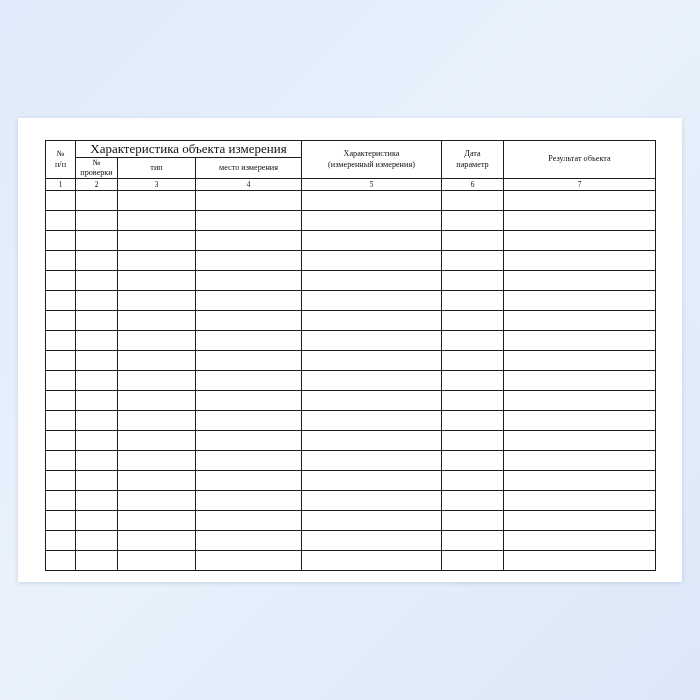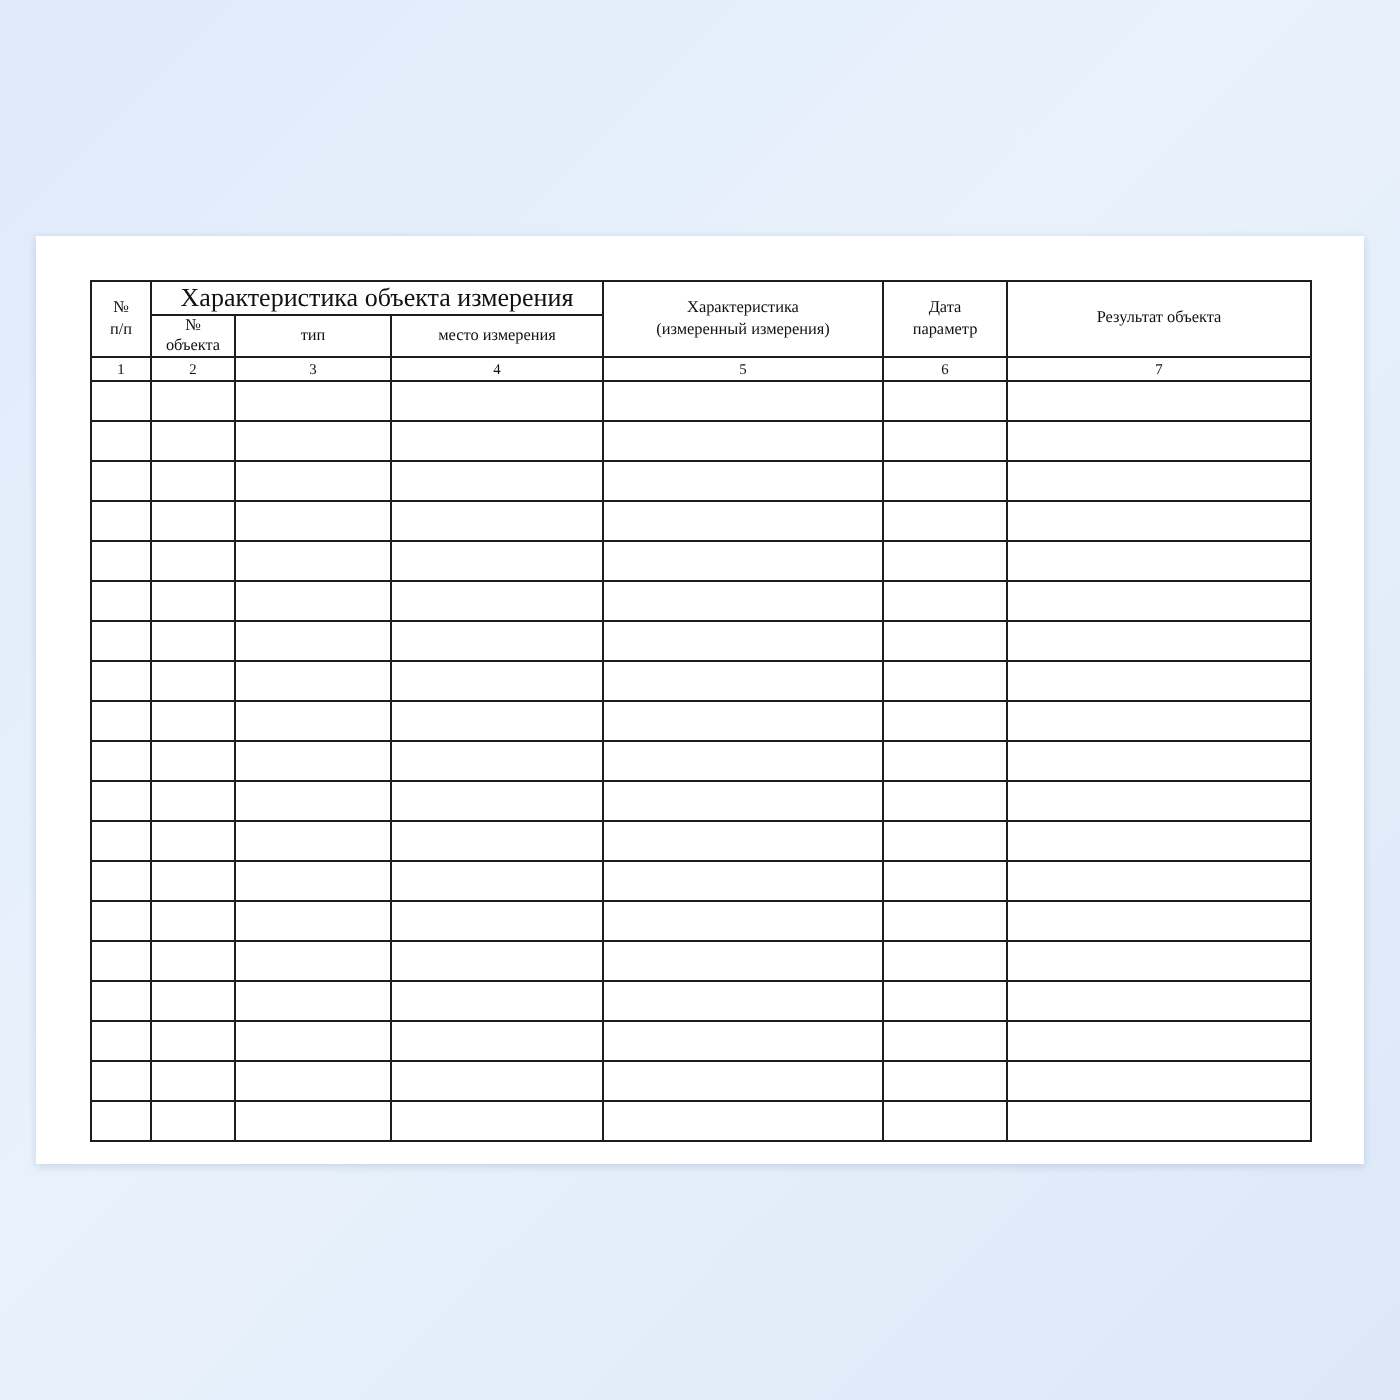--- a/index.html
+++ b/index.html
@@ -109,21 +109,21 @@
           </td>
           <td rowspan="2" class="hdr-tall two-line">
             <span>Дата</span>
             <span>параметр</span>
           </td>
           <td rowspan="2" class="hdr-tall">Результат объекта</td>
         </tr>
         <tr>
           <td class="hdr-sub two-line">
             <span>№</span>
-            <span>объекта</span>
+            <span>проверки</span>
           </td>
           <td class="hdr-sub">тип</td>
           <td class="hdr-sub">место измерения</td>
         </tr>
         <tr class="numrow">
           <td>1</td>
           <td>2</td>
           <td>3</td>
           <td>4</td>
           <td>5</td>

